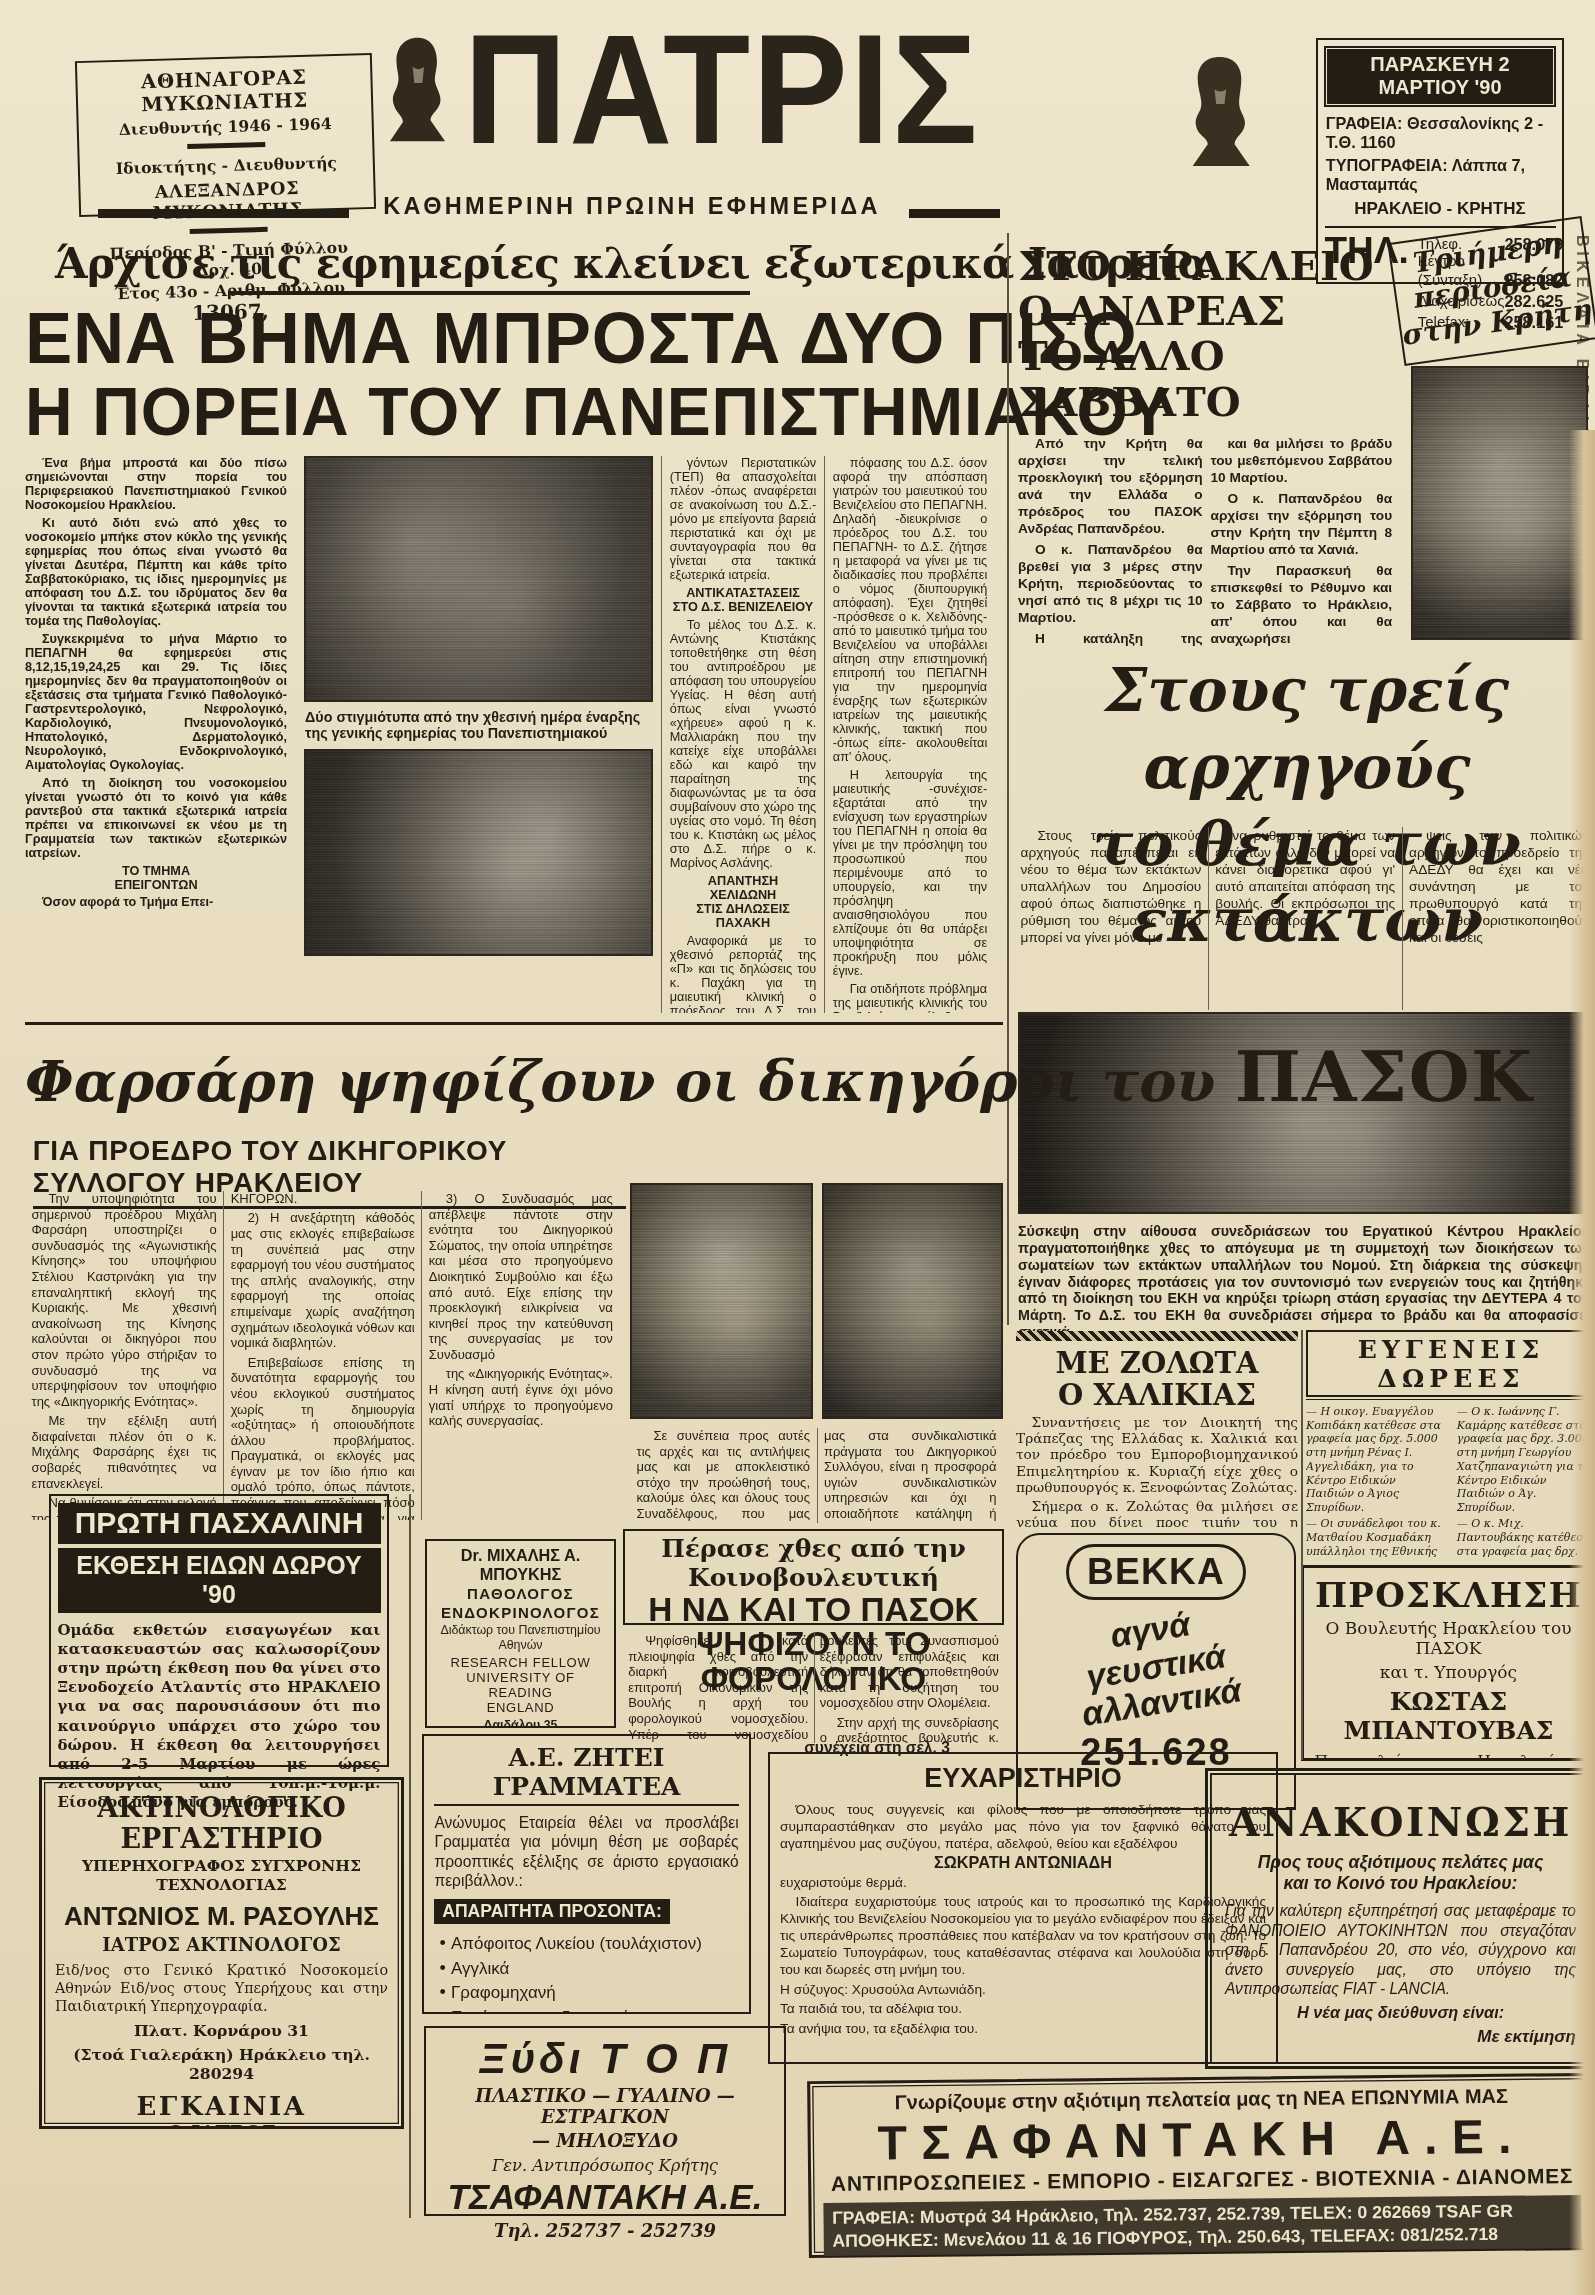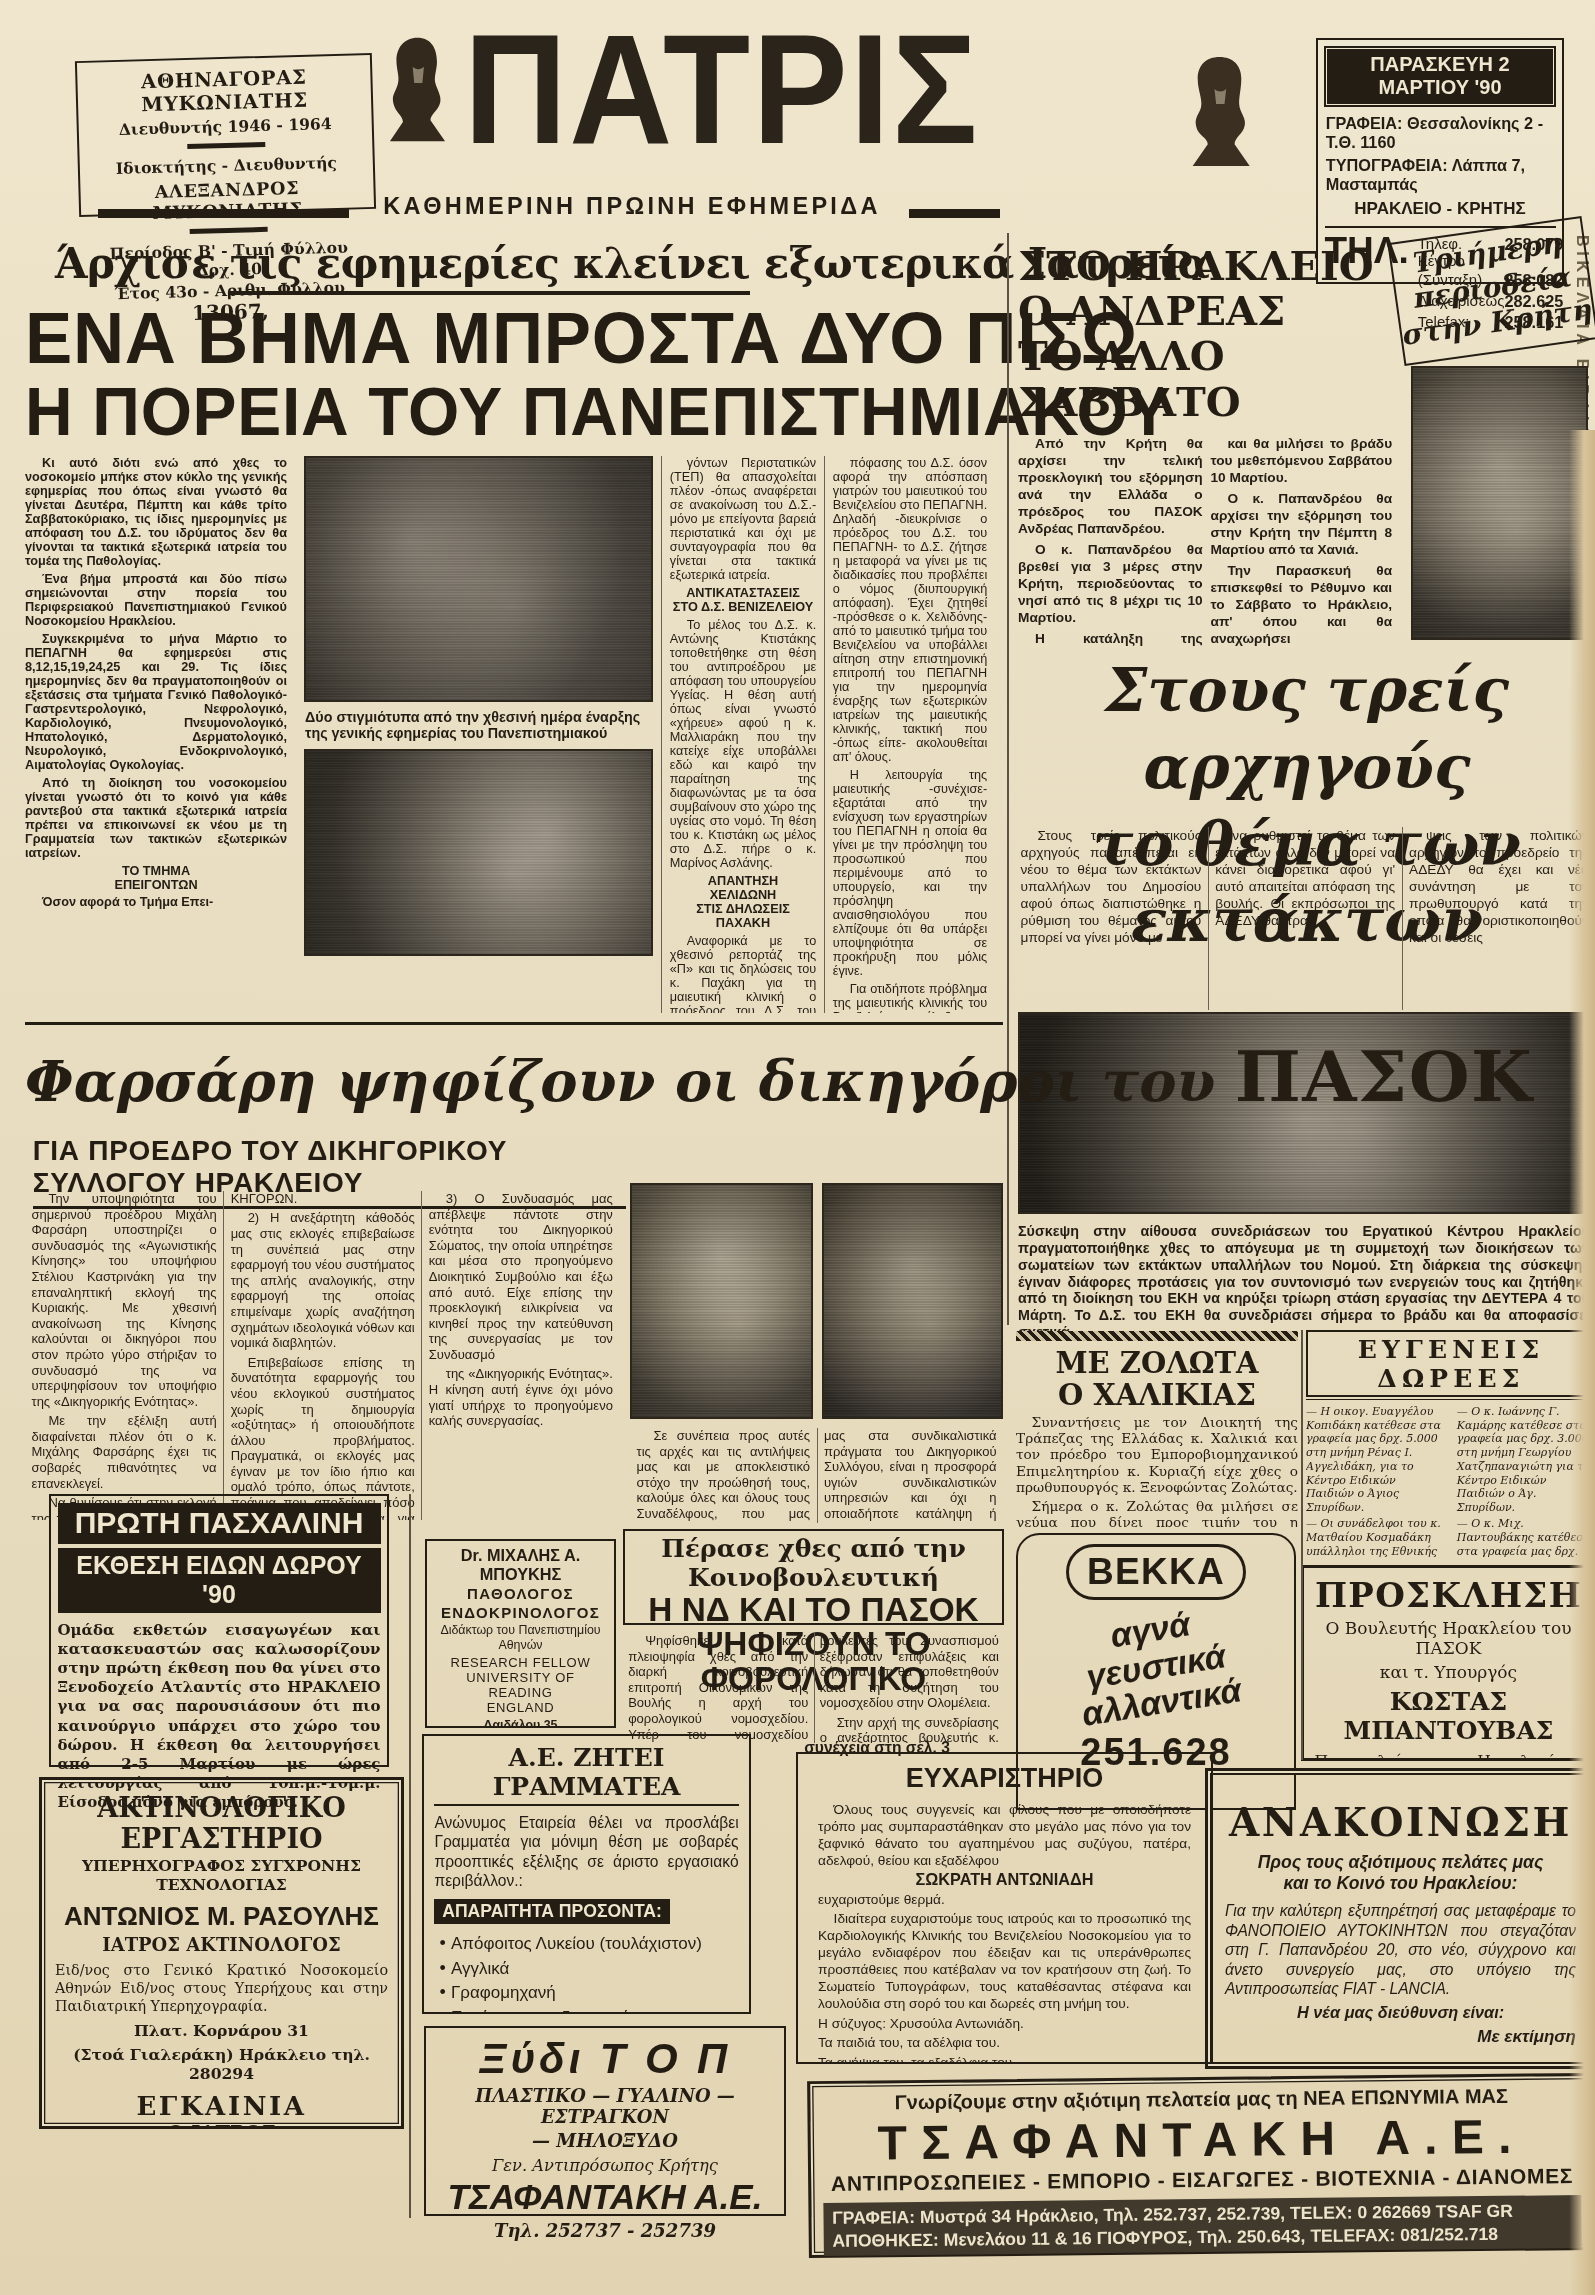--- a/index.html
+++ b/index.html
@@ -147,22 +147,22 @@
   
   .anakoinosi{position:absolute;left:1205px;top:1768px;width:391px;height:301px;border:3.3px solid var(--ink);
     box-shadow:inset 0 0 0 2px var(--paper),inset 0 0 0 3.9px var(--ink);padding:28px 17px;text-align:center;overflow:hidden;}
   .ana-title{font-family:"DejaVu Serif",serif;font-weight:bold;font-size:39px;letter-spacing:2.6px;}
   .ana-sub{font-weight:bold;font-style:italic;font-size:17.6px;margin-top:6.5px;}
   .ana-body{font-style:italic;font-size:15.6px;line-height:1.25;text-align:justify;margin-top:7.8px;}
   .ana-addr-label{font-style:italic;font-weight:bold;font-size:16.3px;margin-top:3.9px;}
   .ana-addr{font-style:italic;font-weight:bold;font-size:23px;margin-top:5.2px;}
   .ana-close{font-style:italic;font-weight:bold;font-size:17px;text-align:right;margin-top:5.2px;}
   
-  .efhar{position:absolute;left:796px;top:1752px;width:417px;height:312px;border:2.6px solid var(--ink);
-    padding:9px 20px;overflow:hidden;}
+  .efhar{position:absolute;left:768px;top:1752px;width:510px;height:312px;border:2.6px solid var(--ink);
+    padding:9px 10px;overflow:hidden;}
   .ef-title{font-weight:bold;font-size:27px;text-align:center;margin-bottom:6.5px;}
   .ef-body{font-size:13.7px;line-height:17px;text-align:justify;}
   .ef-body p{margin:0 0 2.6px;text-indent:15.6px;}
   .ef-name{font-weight:bold;text-align:center;font-size:16.3px;text-indent:0!important;}
   .ef-left{text-indent:0!important;}
   
   .pashalini{position:absolute;left:49px;top:1494px;width:340px;height:273px;border:2.6px solid var(--ink);padding:6.5px;}
   .pas-bar{background:#241d14;color:#efe6cd;text-align:center;font-weight:bold;}
   .pas-bar.b1{font-size:30px;padding:3.9px 0;}
   .pas-bar.b2{font-size:25px;padding:3.3px 0;margin-top:3.9px;}
@@ -285,22 +285,22 @@
   </div>
 
   <div class="stamp">ΒΙΚΕΛΑΙΑ ΒΙΒΛΙΟΘΗΚΗ</div>
 
   <div class="kicker"><span>Άρχισε </span><span class="u">τις εφημερίες κλείνει</span><span> εξωτερικά Ιατρεία</span></div>
   <div class="h1 h1a">ΕΝΑ ΒΗΜΑ ΜΠΡΟΣΤΑ ΔΥΟ ΠΙΣΩ</div>
   <div class="h1 h1b">Η ΠΟΡΕΙΑ ΤΟΥ ΠΑΝΕΠΙΣΤΗΜΙΑΚΟΥ</div>
 
   <div class="lead-cols">
     <div class="lead-col lc1 news just">
+      <p>Ένα βήμα μπροστά και δύο πίσω σημειώνονται στην πορεία του Περιφερειακού Πανεπιστημιακού Γενικού Νοσοκομείου Ηρακλείου.</p>
       <p>Κι αυτό διότι ενώ από χθες το νοσοκομείο μπήκε στον κύκλο της γενικής εφημερίας που όπως είναι γνωστό θα γίνεται Δευτέρα, Πέμπτη και κάθε τρίτο Σαββατοκύριακο, τις ίδιες ημερομηνίες με απόφαση του Δ.Σ. του ιδρύματος δεν θα γίνονται τα τακτικά εξωτερικά ιατρεία του τομέα της Παθολογίας.</p>
-      <p>Ένα βήμα μπροστά και δύο πίσω σημειώνονται στην πορεία του Περιφερειακού Πανεπιστημιακού Γενικού Νοσοκομείου Ηρακλείου.</p>
       <p>Συγκεκριμένα το μήνα Μάρτιο το ΠΕΠΑΓΝΗ θα εφημερεύει στις 8,12,15,19,24,25 και 29. Τις ίδιες ημερομηνίες δεν θα πραγματοποιηθούν οι εξετάσεις στα τμήματα Γενικό Παθολογικό-Γαστρεντερολογικό, Νεφρολογικό, Καρδιολογικό, Πνευμονολογικό, Ηπατολογικό, Δερματολογικό, Νευρολογικό, Ενδοκρινολογικό, Αιματολογίας Ογκολογίας.</p>
       <p>Από τη διοίκηση του νοσοκομείου γίνεται γνωστό ότι το κοινό για κάθε ραντεβού στα τακτικά εξωτερικά ιατρεία πρέπει να επικοινωνεί εκ νέου με τη Γραμματεία των τακτικών εξωτερικών ιατρείων.</p>
       <p class="subhead-inline pre noind">ΤΟ ΤΜΗΜΑ
 ΕΠΕΙΓΟΝΤΩΝ</p>
       <p>Όσον αφορά το Τμήμα Επει-</p>
     </div>
     <div class="lead-col lcPhotos">
       <div class="photo lead-photo" style="height:246px;"></div>
       <div class="lead-cap caption">Δύο στιγμιότυπα από την χθεσινή ημέρα έναρξης της γενικής εφημερίας του Πανεπιστημιακού</div>
       <div class="photo lead-photo" style="height:207px;background:

